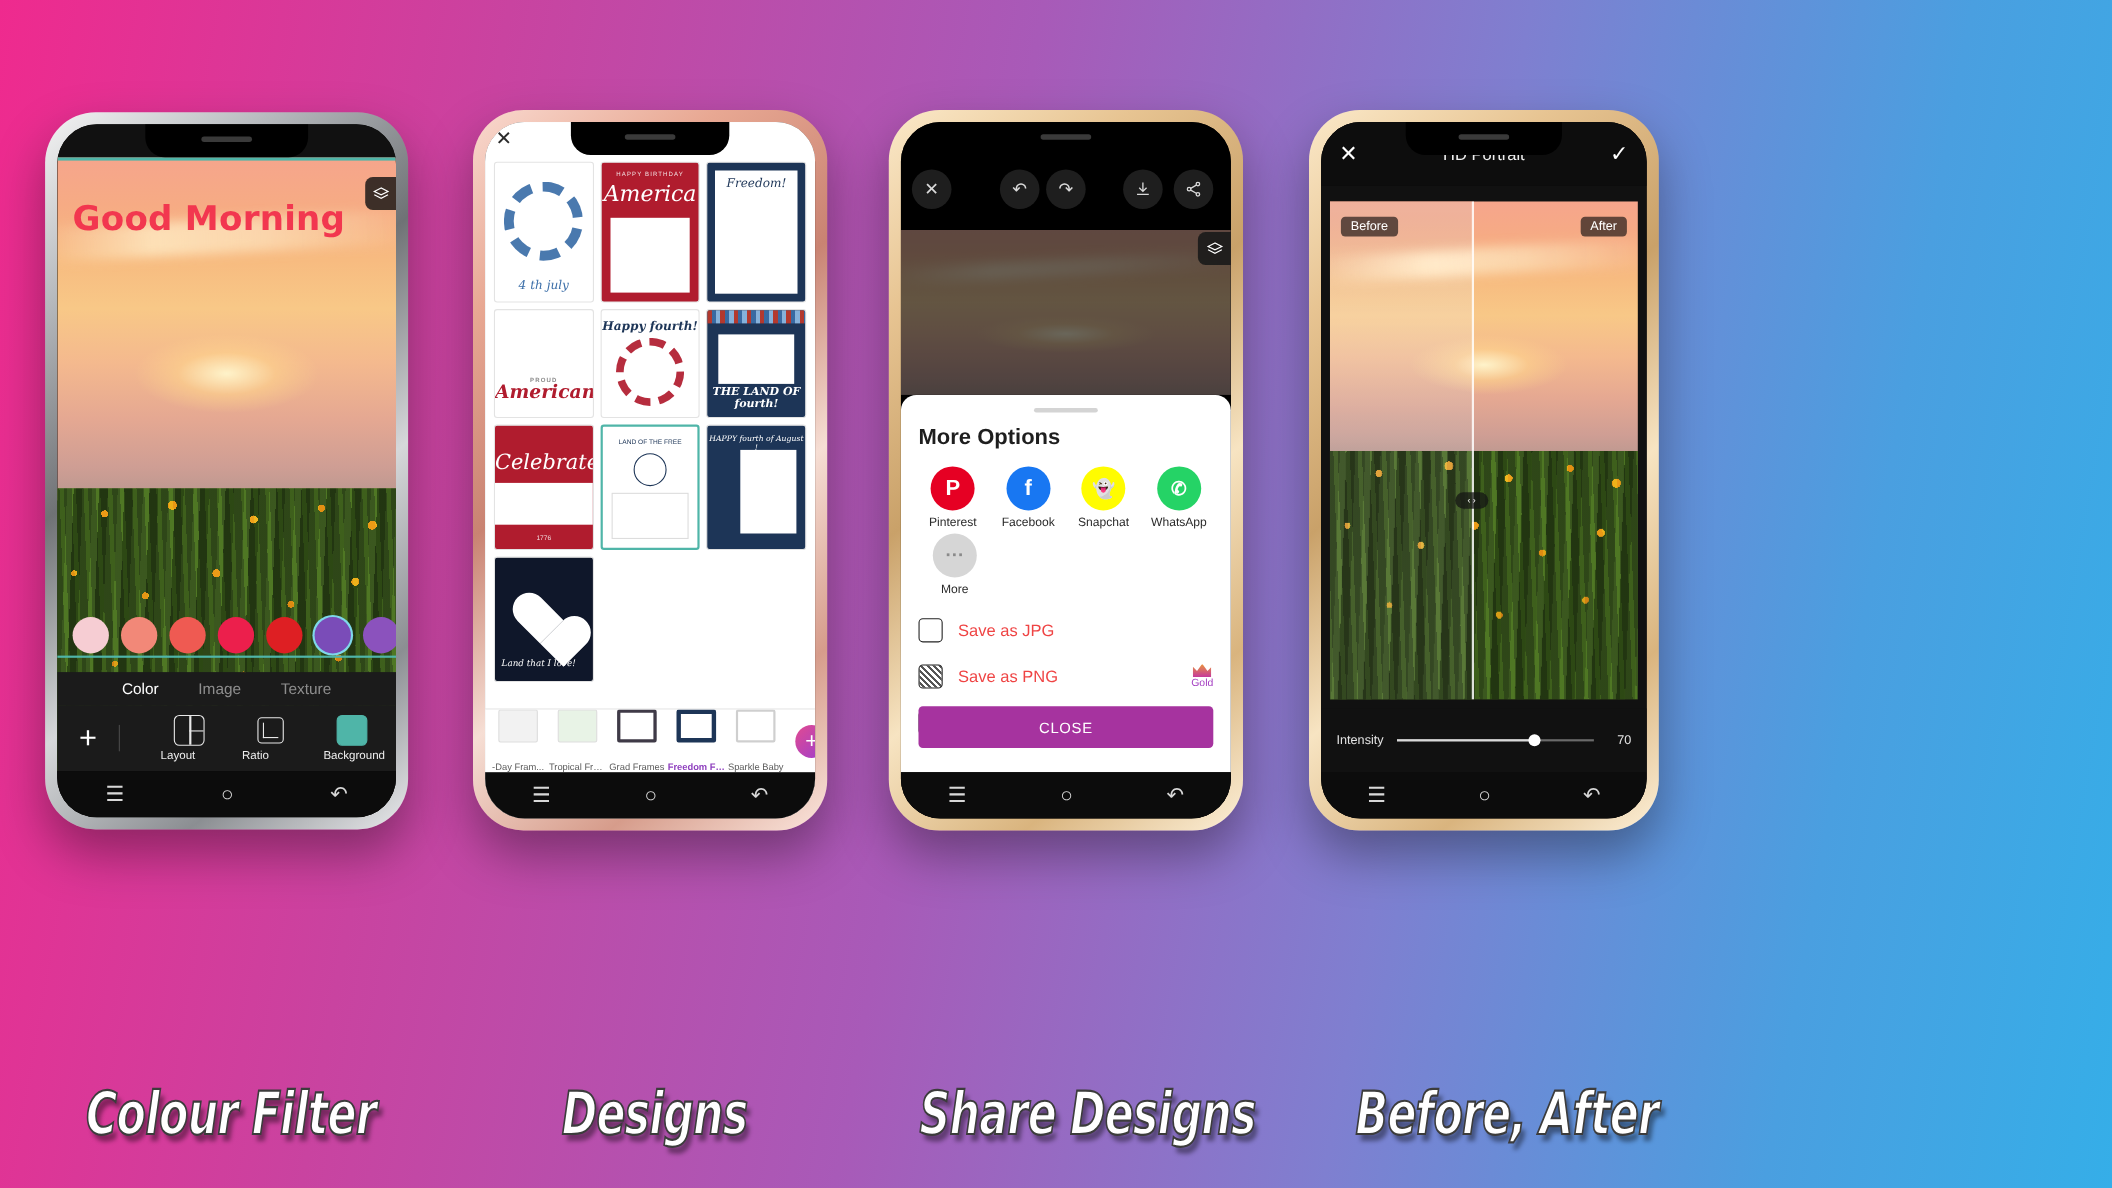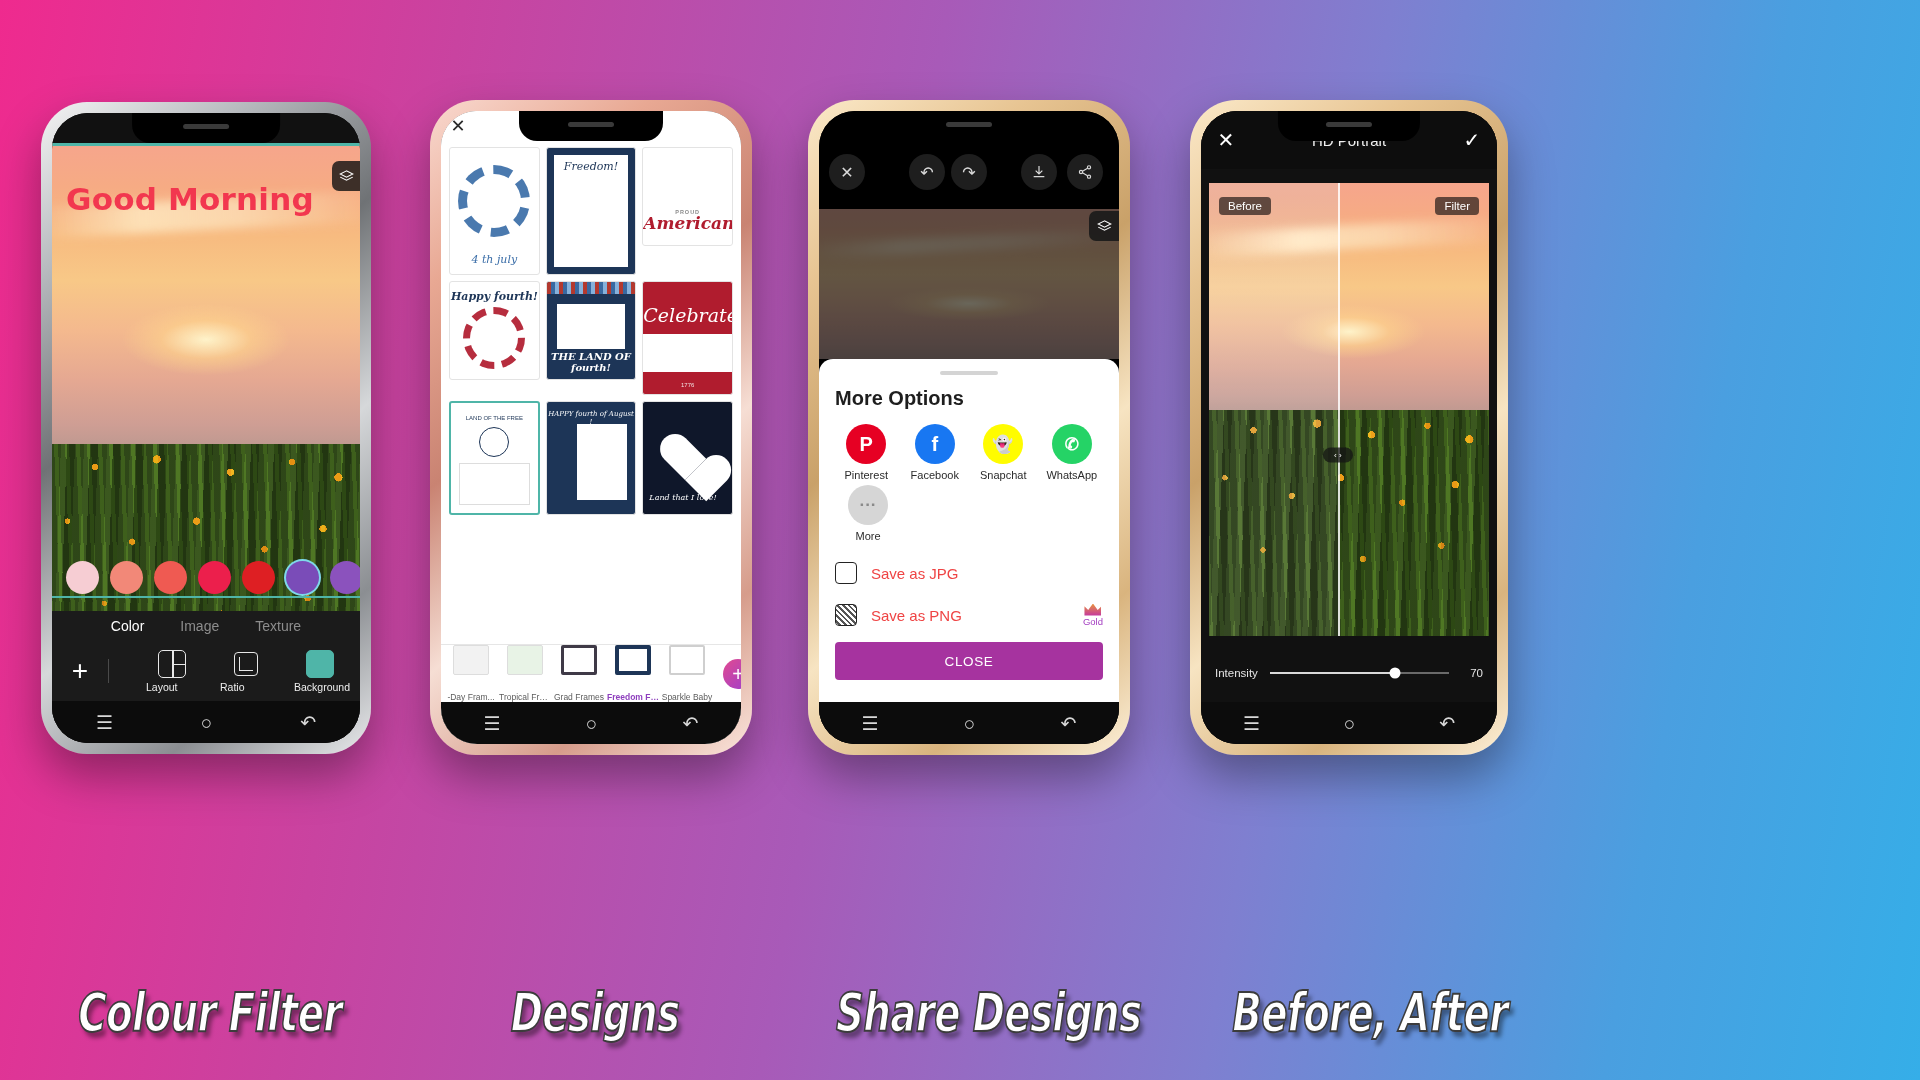--- a/index.html
+++ b/index.html
@@ -338,20 +338,25 @@
       <div class="d-head">
         <div class="x">✕</div>
         <div class="t">Frames</div>
       </div>
 
       <div class="d-grid">
         <div class="card h1">
           <div class="wreath"></div>
           <div class="cap-c script" style="bottom:8px;color:#3b6ea8;font-size:11px">4 th july</div>
         </div>
+        <div class="card h1 red">
+          <div class="cap-c" style="top:8px;color:#f2dfe1;font-size:5.5px;letter-spacing:1px">HAPPY BIRTHDAY</div>
+          <div class="cap-c script" style="top:16px;color:#fff;font-size:20px">America</div>
+          <div class="inner-white" style="left:8px;right:8px;top:50px;bottom:8px"></div>
+        </div>
         <div class="card h1 navy">
           <div class="inner-white" style="left:7px;right:7px;top:7px;bottom:7px"></div>
           <div class="cap-c script" style="top:12px;color:#1d3557;font-size:11px;z-index:3">Freedom!</div>
         </div>
 
         <div class="card h2">
           <div class="cap-c" style="bottom:30px;color:#8a8a8a;font-size:5.5px;letter-spacing:1px">PROUD</div>
           <div class="cap-c script" style="bottom:12px;color:#b01c2e;font-size:17px">American!</div>
         </div>
         <div class="card h2">
@@ -542,21 +547,21 @@
       <div class="ba-photo">
         <div class="sky"></div>
         <div class="field"></div>
         <div class="ba-left">
           <div class="sky" style="width:318px"></div>
           <div class="field" style="width:318px"></div>
         </div>
         <div class="divline"></div>
         <div class="handle">‹ ›</div>
         <div class="pill" style="left:10px">Before</div>
-        <div class="pill" style="right:10px">Filter</div>
+        <div class="pill" style="right:10px">After</div>
       </div>
 
       <div class="intensity">
         <div class="il">Intensity</div>
         <div class="track">
           <div class="fill" style="width:70%"></div>
           <div class="knob" style="left:70%"></div>
         </div>
         <div class="iv">70</div>
       </div>

